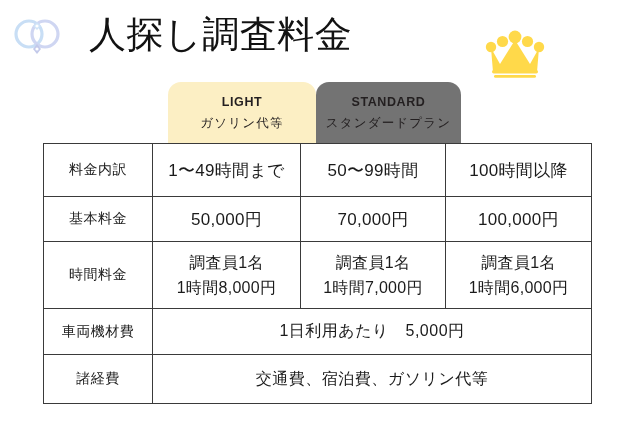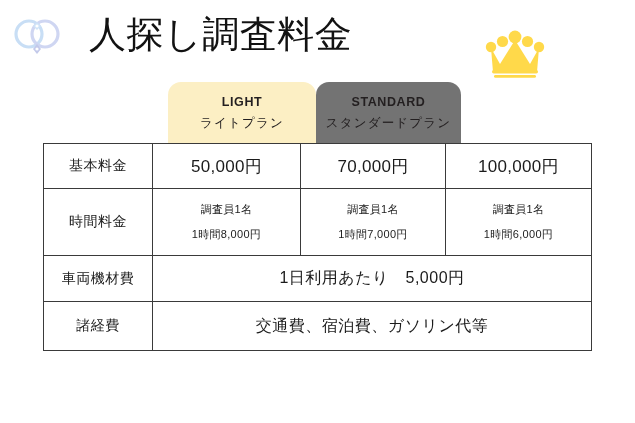--- a/index.html
+++ b/index.html
@@ -114,21 +114,21 @@
 
   td.row-label {
     font-size: 14px;
     letter-spacing: 0.5px;
   }
   td.value {
     font-size: 17px;
     letter-spacing: 0.3px;
   }
   td.value-2line {
-    font-size: 11px;
+    font-size: 16px;
     line-height: 25px;
     letter-spacing: 0.3px;
   }
   td.value-wide {
     font-size: 16px;
     letter-spacing: 0.5px;
   }
   tr.r1 td { height: 52px; }
   tr.r2 td { height: 44px; }
   tr.r3 td { height: 66px; }
@@ -163,36 +163,42 @@
     <circle cx="44.5" cy="13.5" r="5.6" fill="#ffd94a"></circle>
     <circle cx="56" cy="19" r="5.2" fill="#ffd94a"></circle>
     <rect x="9" y="42" width="46" height="3.4" rx="1.7" fill="#ffd94a"></rect>
     <rect x="11" y="47" width="42" height="2.8" rx="1.4" fill="#ffd94a"></rect>
   </svg>
 </div>
 
 <div class="plan-header-row">
   <div class="plan-head light">
     <span class="plan-code">LIGHT</span>
-    <span class="plan-name">ライトプラン</span>
+    <span class="plan-name">ガソリン代等</span>
   </div>
   <div class="plan-head standard">
     <span class="plan-code">STANDARD</span>
     <span class="plan-name">スタンダードプラン</span>
   </div>
 </div>
 
 <table class="price-table">
   <colgroup>
     <col class="col-label">
     <col class="col-light">
     <col class="col-standard">
     <col class="col-custom">
   </colgroup>
   <tbody>
+    <tr class="r1">
+      <td class="row-label">料金内訳</td>
+      <td class="value">1〜49時間まで</td>
+      <td class="value">50〜99時間</td>
+      <td class="value">100時間以降</td>
+    </tr>
     <tr class="r2">
       <td class="row-label">基本料金</td>
       <td class="value">50,000円</td>
       <td class="value">70,000円</td>
       <td class="value">100,000円</td>
     </tr>
     <tr class="r3">
       <td class="row-label">時間料金</td>
       <td class="value-2line">
         <span class="val-line">調査員1名</span>

